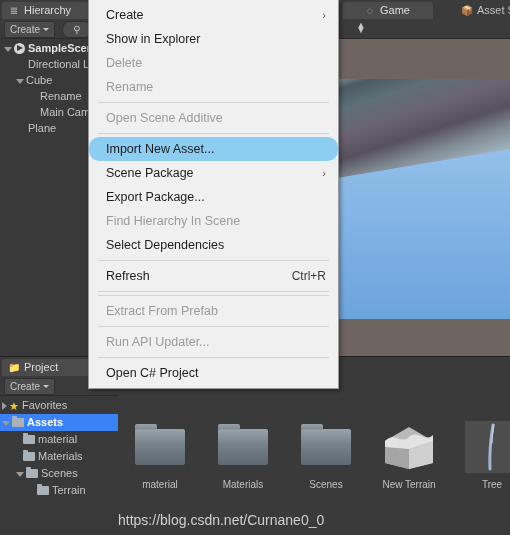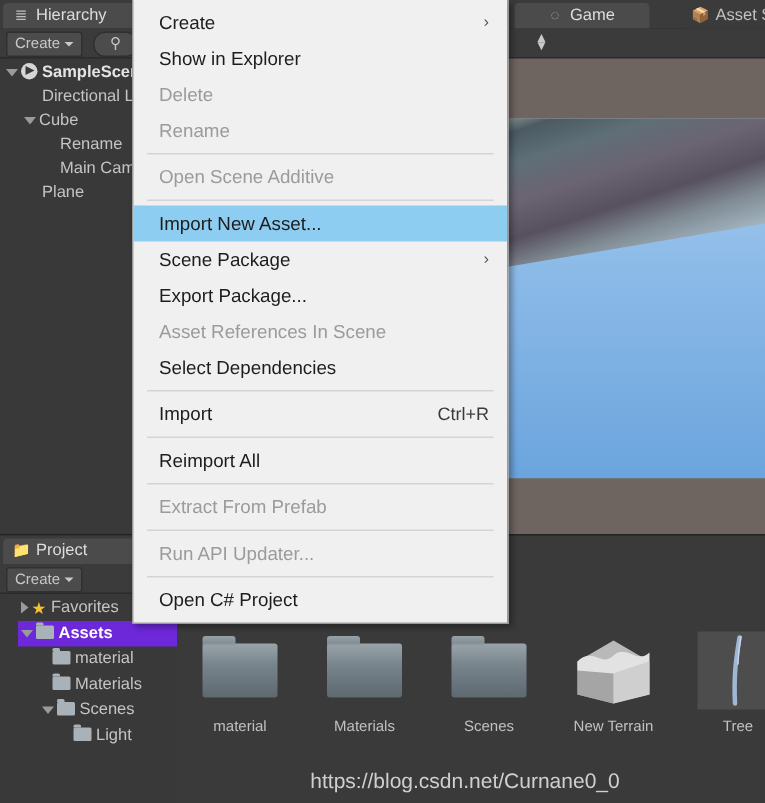--- a/index.html
+++ b/index.html
@@ -38,23 +38,23 @@
   #hier-list{position:absolute;left:0;top:40px;right:0;bottom:0;}
   .hrow{height:16px;line-height:16px;font-size:11px;color:#c4c4c4;white-space:nowrap;position:relative;}
   .hrow.sel{color:#e4e4e4;font-weight:bold;}
   .tri{display:inline-block;width:0;height:0;border-top:4px solid transparent;border-bottom:4px solid transparent;border-left:5px solid #9a9a9a;vertical-align:middle;margin-right:2px;}
   .tri.open{border-left:4px solid transparent;border-right:4px solid transparent;border-top:5px solid #9a9a9a;border-bottom:0;}
   .unity-logo{display:inline-block;width:11px;height:11px;border-radius:50%;background:#d6d6d6;position:relative;vertical-align:-2px;margin-right:3px;}
   .unity-logo:after{content:"";position:absolute;left:3px;top:2px;width:0;height:0;border-left:6px solid #3b3b3b;border-top:3px solid transparent;border-bottom:3px solid transparent;}
 
   
   #project{left:0;top:356px;width:118px;height:179px;background:#393939;border-top:1px solid #222;}
-  #proj-tree{position:absolute;left:0;top:40px;right:0;bottom:0;padding-left:12px;}
+  #proj-tree{position:absolute;left:0;top:40px;right:0;bottom:0;}
   .prow{height:17px;line-height:17px;font-size:11px;color:#c4c4c4;white-space:nowrap;position:relative;}
-  .prow.sel{background:#6d28d9;color:#fff;font-weight:bold;}
+  .prow.sel{background:#3b82f6;color:#fff;font-weight:bold;}
   .star{color:#f4c430;font-size:11px;vertical-align:-1px;}
   .fldr{display:inline-block;width:12px;height:9px;background:#a9b2b8;border-radius:1px;position:relative;vertical-align:-1px;margin-right:3px;}
   .fldr:before{content:"";position:absolute;left:0;top:-2px;width:5px;height:2px;background:#a9b2b8;border-radius:1px 1px 0 0;}
 
   
   #gameview{left:118px;top:0;width:392px;height:356px;background:#393939;}
   #game-tabs{left:0;top:0;width:392px;}
   #game-tools{left:0;top:19px;width:392px;}
   #game-canvas{position:absolute;left:0;top:39px;width:392px;height:317px;background:#6e6560;overflow:hidden;}
   .sky{position:absolute;background:linear-gradient(180deg,#a9cdee 0%,#8dbbe8 40%,#6ba4dd 100%);}
@@ -65,34 +65,34 @@
   .aitem{width:60px;text-align:center;}
   .athumb{width:60px;height:56px;position:relative;margin:0 auto;}
   .alabel{font-size:10px;color:#c0c0c0;margin-top:4px;white-space:nowrap;overflow:hidden;text-overflow:ellipsis;font-family:"Liberation Sans",sans-serif;}
   .bigfolder{position:absolute;left:5px;top:10px;width:50px;height:36px;border-radius:2px;
     background:linear-gradient(180deg,#8b979e 0%,#717d85 55%,#5d686f 100%);}
   .bigfolder:before{content:"";position:absolute;left:0;top:-5px;width:22px;height:6px;border-radius:2px 2px 0 0;
     background:linear-gradient(180deg,#97a2a8,#7d888f);}
   .bigfolder:after{content:"";position:absolute;left:0;top:0;width:100%;height:14px;border-radius:2px 2px 0 0;
     background:linear-gradient(180deg,rgba(255,255,255,.12),rgba(255,255,255,0));}
   .treeThumb{position:absolute;left:3px;top:2px;width:54px;height:52px;background:#4d4d4d;}
-  #watermark{position:absolute;left:0;right:8px;bottom:8px;text-align:center;font-size:14px;color:#cfcfcf;
+  #watermark{position:absolute;left:0;right:8px;bottom:8px;text-align:left;font-size:14px;color:#cfcfcf;
     font-family:"Liberation Sans",sans-serif;}
 
   
   #ctxmenu{
     position:absolute;left:88px;top:0px;width:249px;
     background:#f0f0f0;border:1px solid #9a9a9a;border-top:none;
     box-shadow:2px 2px 4px rgba(0,0,0,.35);
     padding:3px 0 3px 0;
     font-family:"Liberation Sans",sans-serif;
   }
   .mi{height:24px;line-height:24px;padding:0 10px 0 17px;font-size:12.5px;color:#1d1d1d;position:relative;white-space:nowrap;}
   .mi.dis{color:#9b9b9b;}
-  .mi.hi{background:#8ecdf2;color:#1d1d1d;}
+  .mi.hi{background:#8ecdf2;color:#1d1d1d;border-radius:10px;}
   .mi .sub{position:absolute;right:12px;top:0;color:#555;font-size:11px;}
   .mi .acc{position:absolute;right:12px;top:0;font-size:12px;color:#3a3a3a;}
   .msep{height:1px;background:#d4d4d4;margin:3px 9px;}
 </style>
 </head>
 <body>
 
 <div id="root">
 
   <div class="panel" id="hierarchy">
@@ -133,21 +133,21 @@
         <span>Create</span>
         <span class="caret-dn"></span>
       </div>
     </div>
     <div id="proj-tree">
         <div class="prow"><span style="display:inline-block;width:2px"></span><span class="tri"></span><span class="star">★</span> <span>Favorites</span></div>
         <div class="prow sel"><span style="display:inline-block;width:2px"></span><span class="tri open"></span><span class="fldr"></span><span>Assets</span></div>
         <div class="prow"><span style="display:inline-block;width:16px"></span><span style="display:inline-block;width:7px"></span><span class="fldr"></span><span>material</span></div>
         <div class="prow"><span style="display:inline-block;width:16px"></span><span style="display:inline-block;width:7px"></span><span class="fldr"></span><span>Materials</span></div>
         <div class="prow"><span style="display:inline-block;width:16px"></span><span class="tri open"></span><span class="fldr"></span><span>Scenes</span></div>
-        <div class="prow"><span style="display:inline-block;width:30px"></span><span style="display:inline-block;width:7px"></span><span class="fldr"></span><span>Light</span></div>
+        <div class="prow"><span style="display:inline-block;width:30px"></span><span style="display:inline-block;width:7px"></span><span class="fldr"></span><span>Terrain</span></div>
       </div>
   </div>
 
   <div class="panel" id="gameview">
     <div class="tabstrip" id="game-tabs">
       <div class="tab active" style="left:225px;width:76px;justify-content:center;">
         <span class="ticon">◌</span>
         <span>Game</span>
       </div>
       <div class="tab" style="left:337px;width:80px;overflow:hidden;">
@@ -231,26 +231,25 @@
       <div class="mi"><span>Create</span><span class="sub">›</span></div>
       <div class="mi"><span>Show in Explorer</span></div>
       <div class="mi dis"><span>Delete</span></div>
       <div class="mi dis"><span>Rename</span></div>
       <div class="msep"></div>
       <div class="mi dis"><span>Open Scene Additive</span></div>
       <div class="msep"></div>
       <div class="mi hi"><span>Import New Asset...</span></div>
       <div class="mi"><span>Scene Package</span><span class="sub">›</span></div>
       <div class="mi"><span>Export Package...</span></div>
-      <div class="mi dis"><span>Asset References In Scene</span></div>
+      <div class="mi dis"><span>Find Hierarchy In Scene</span></div>
       <div class="mi"><span>Select Dependencies</span></div>
       <div class="msep"></div>
-      <div class="mi"><span>Import</span><span class="acc">Ctrl+R</span></div>
-      <div class="msep"></div>
-      <div class="mi"><span>Reimport All</span></div>
+      <div class="mi"><span>Refresh</span><span class="acc">Ctrl+R</span></div>
+      <div class="msep"></div>
       <div class="msep"></div>
       <div class="mi dis"><span>Extract From Prefab</span></div>
       <div class="msep"></div>
       <div class="mi dis"><span>Run API Updater...</span></div>
       <div class="msep"></div>
       <div class="mi"><span>Open C# Project</span></div>
     </div>
 
 </div>
 

